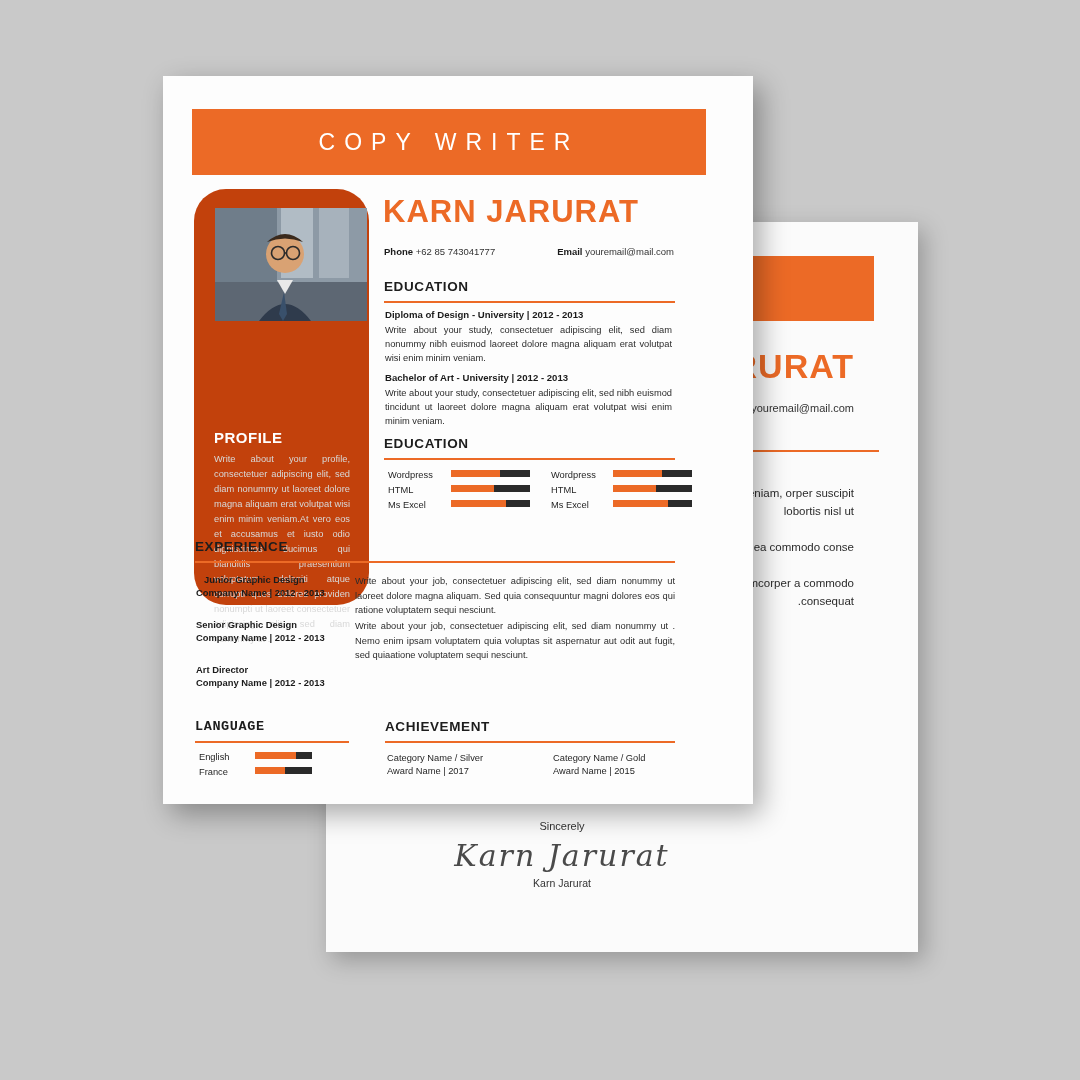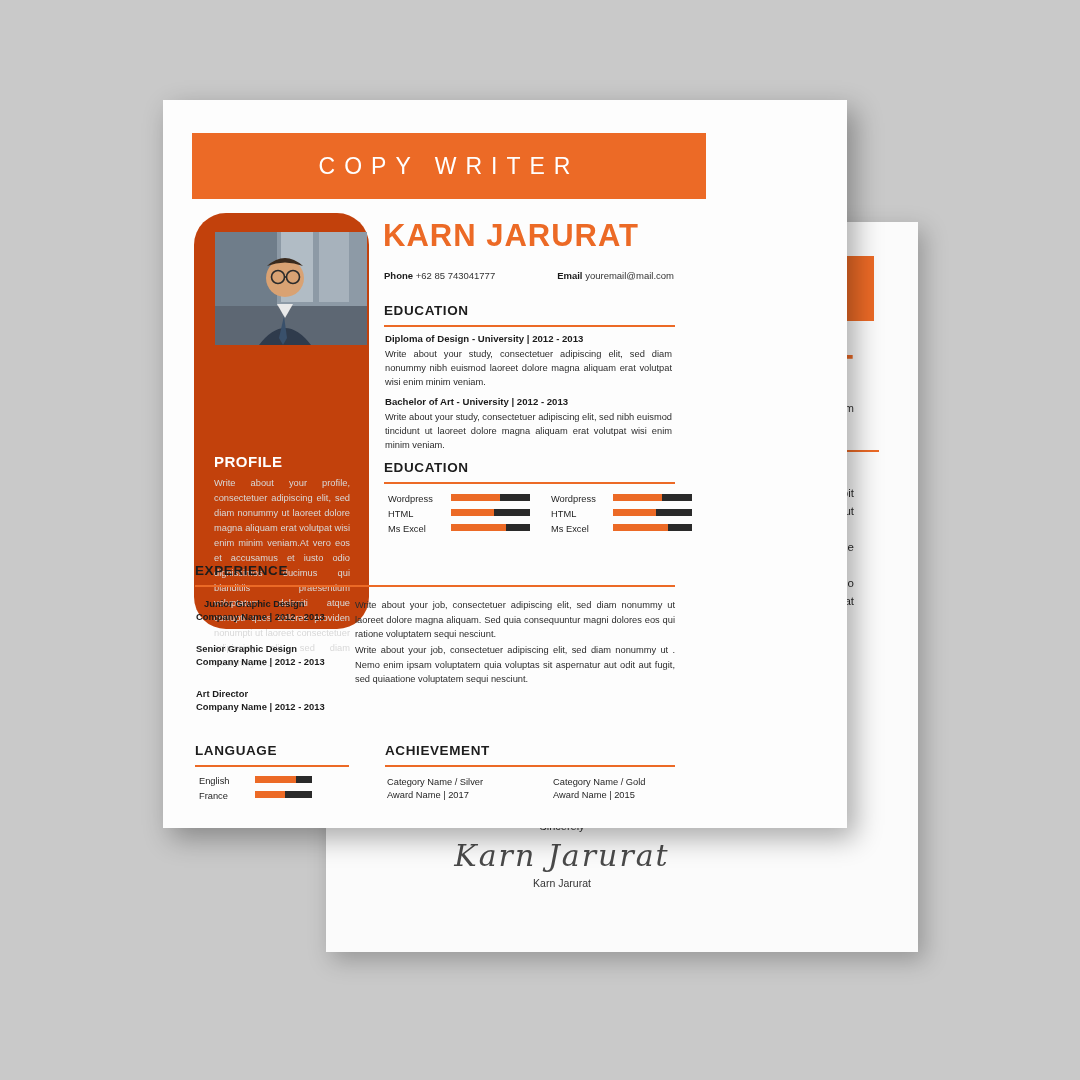--- a/index.html
+++ b/index.html
@@ -109,22 +109,22 @@
   }
   .sign-print {
     font-size: 10.5px;
     color: #333;
   }
 
   
   .page-front {
     position: absolute;
     left: 163px;
-    top: 100px;
-    width: 684px;
+    top: 76px;
+    width: 590px;
     height: 728px;
     background: #fdfdfd;
     box-shadow: 8px 10px 26px rgba(0,0,0,0.33);
     overflow: hidden;
   }
   .hdr-bar {
     position: absolute;
     left: 29px;
     top: 33px;
     width: 514px;
@@ -386,21 +386,21 @@
     <div class="exp-company" style="left:33px; top:511px;">Company Name | 2012 - 2013</div>
     <div class="exp-desc" style="left:192px; top:498px;">Write about your job, consectetuer adipiscing elit, sed diam nonummy ut laoreet dolore magna aliquam. Sed quia consequuntur magni dolores eos qui ratione voluptatem sequi nesciunt.</div>
 
     <div class="exp-role" style="left:33px; top:543px;">Senior Graphic Design</div>
     <div class="exp-company" style="left:33px; top:556px;">Company Name | 2012 - 2013</div>
     <div class="exp-desc" style="left:192px; top:543px;">Write about your job, consectetuer adipiscing elit, sed diam nonummy ut . Nemo enim ipsam voluptatem quia voluptas sit aspernatur aut odit aut fugit, sed quiaatione voluptatem sequi nesciunt.</div>
 
     <div class="exp-role" style="left:33px; top:588px;">Art Director</div>
     <div class="exp-company" style="left:33px; top:601px;">Company Name | 2012 - 2013</div>
 
-    <div class="sec-title" style="left:32px; top:643px;">LANGUAGE</div>
+    <div class="sec-title" style="left:32px; top:643px;font-family:Liberation Mono, monospace;">LANGUAGE</div>
     <div class="rule-orange" style="left:32px; top:665px; width:154px;"></div>
     <div class="skill-label" style="left:36px; top:676px;">English</div>
     <div class="bar" style="left:92px; top:676px; width:57px;">
         <i style="width:72%"></i>
       </div>
     <div class="skill-label" style="left:36px; top:691px;">France</div>
     <div class="bar" style="left:92px; top:691px; width:57px;">
         <i style="width:52%"></i>
       </div>
 

